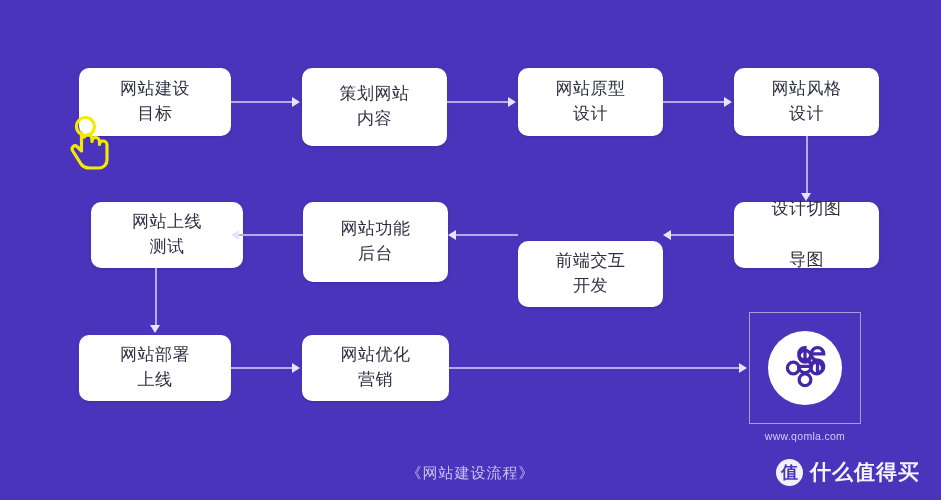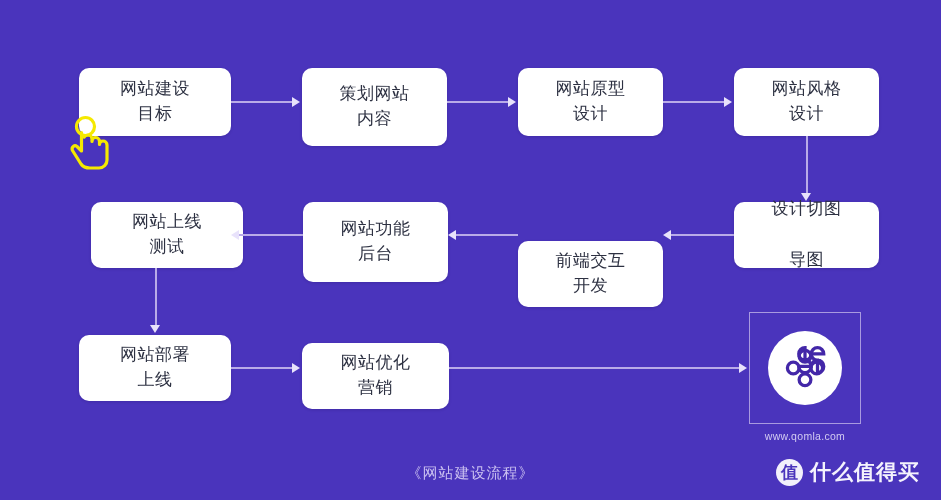--- a/index.html
+++ b/index.html
@@ -222,21 +222,21 @@
   <div class="arrow down" style="left:150px; top:325px;"></div>
 
   <div class="node" style="left:79px; top:335px; width:152px; height:66px;">
     <span class="ln">网站部署</span>
     <span class="ln">上线</span>
   </div>
 
   <div class="conn h" style="left:231px; top:367px; width:64px;"></div>
   <div class="arrow right" style="left:292px; top:363px;"></div>
 
-  <div class="node" style="left:302px; top:335px; width:147px; height:66px;margin-top:8px;">
+  <div class="node" style="left:302px; top:335px; width:147px; height:66px;">
     <span class="ln">网站优化</span>
     <span class="ln">营销</span>
   </div>
 
   <div class="conn h" style="left:449px; top:367px; width:293px;"></div>
   <div class="arrow right" style="left:739px; top:363px;"></div>
 
   <div id="logo-frame">
     <div id="logo-disc">
       <svg width="50" height="50" viewBox="0 0 64 64" aria-hidden="true">

